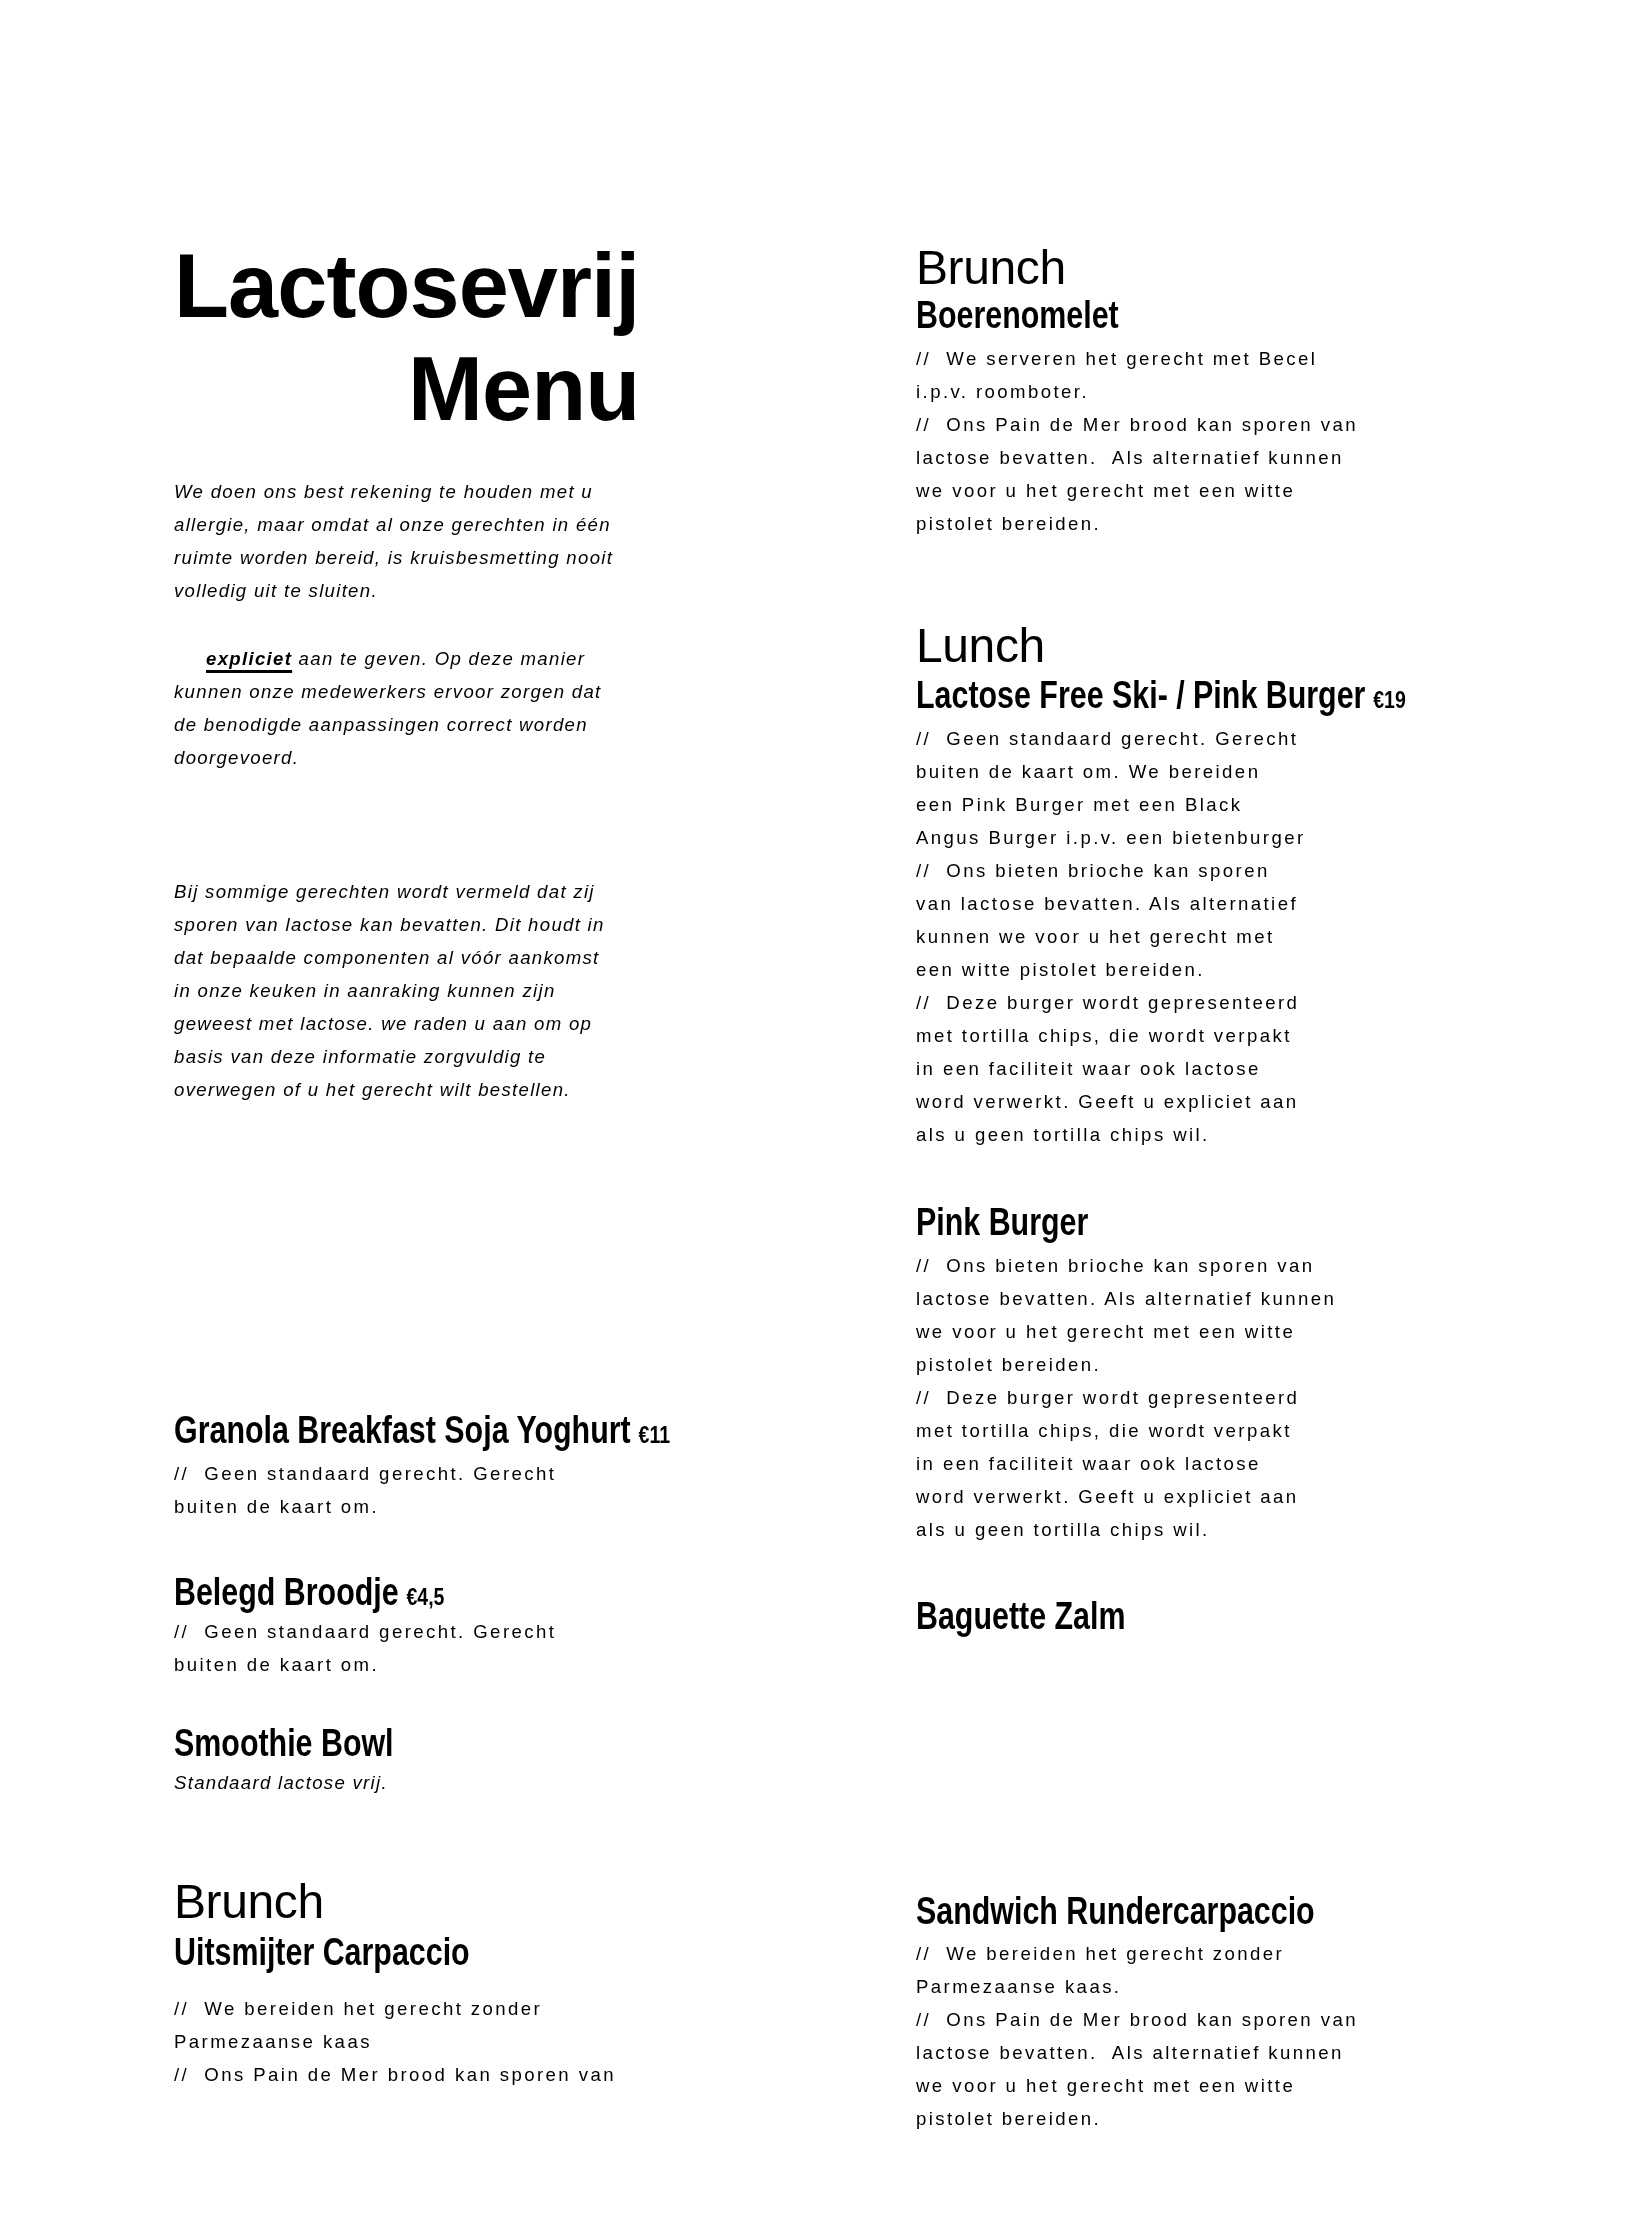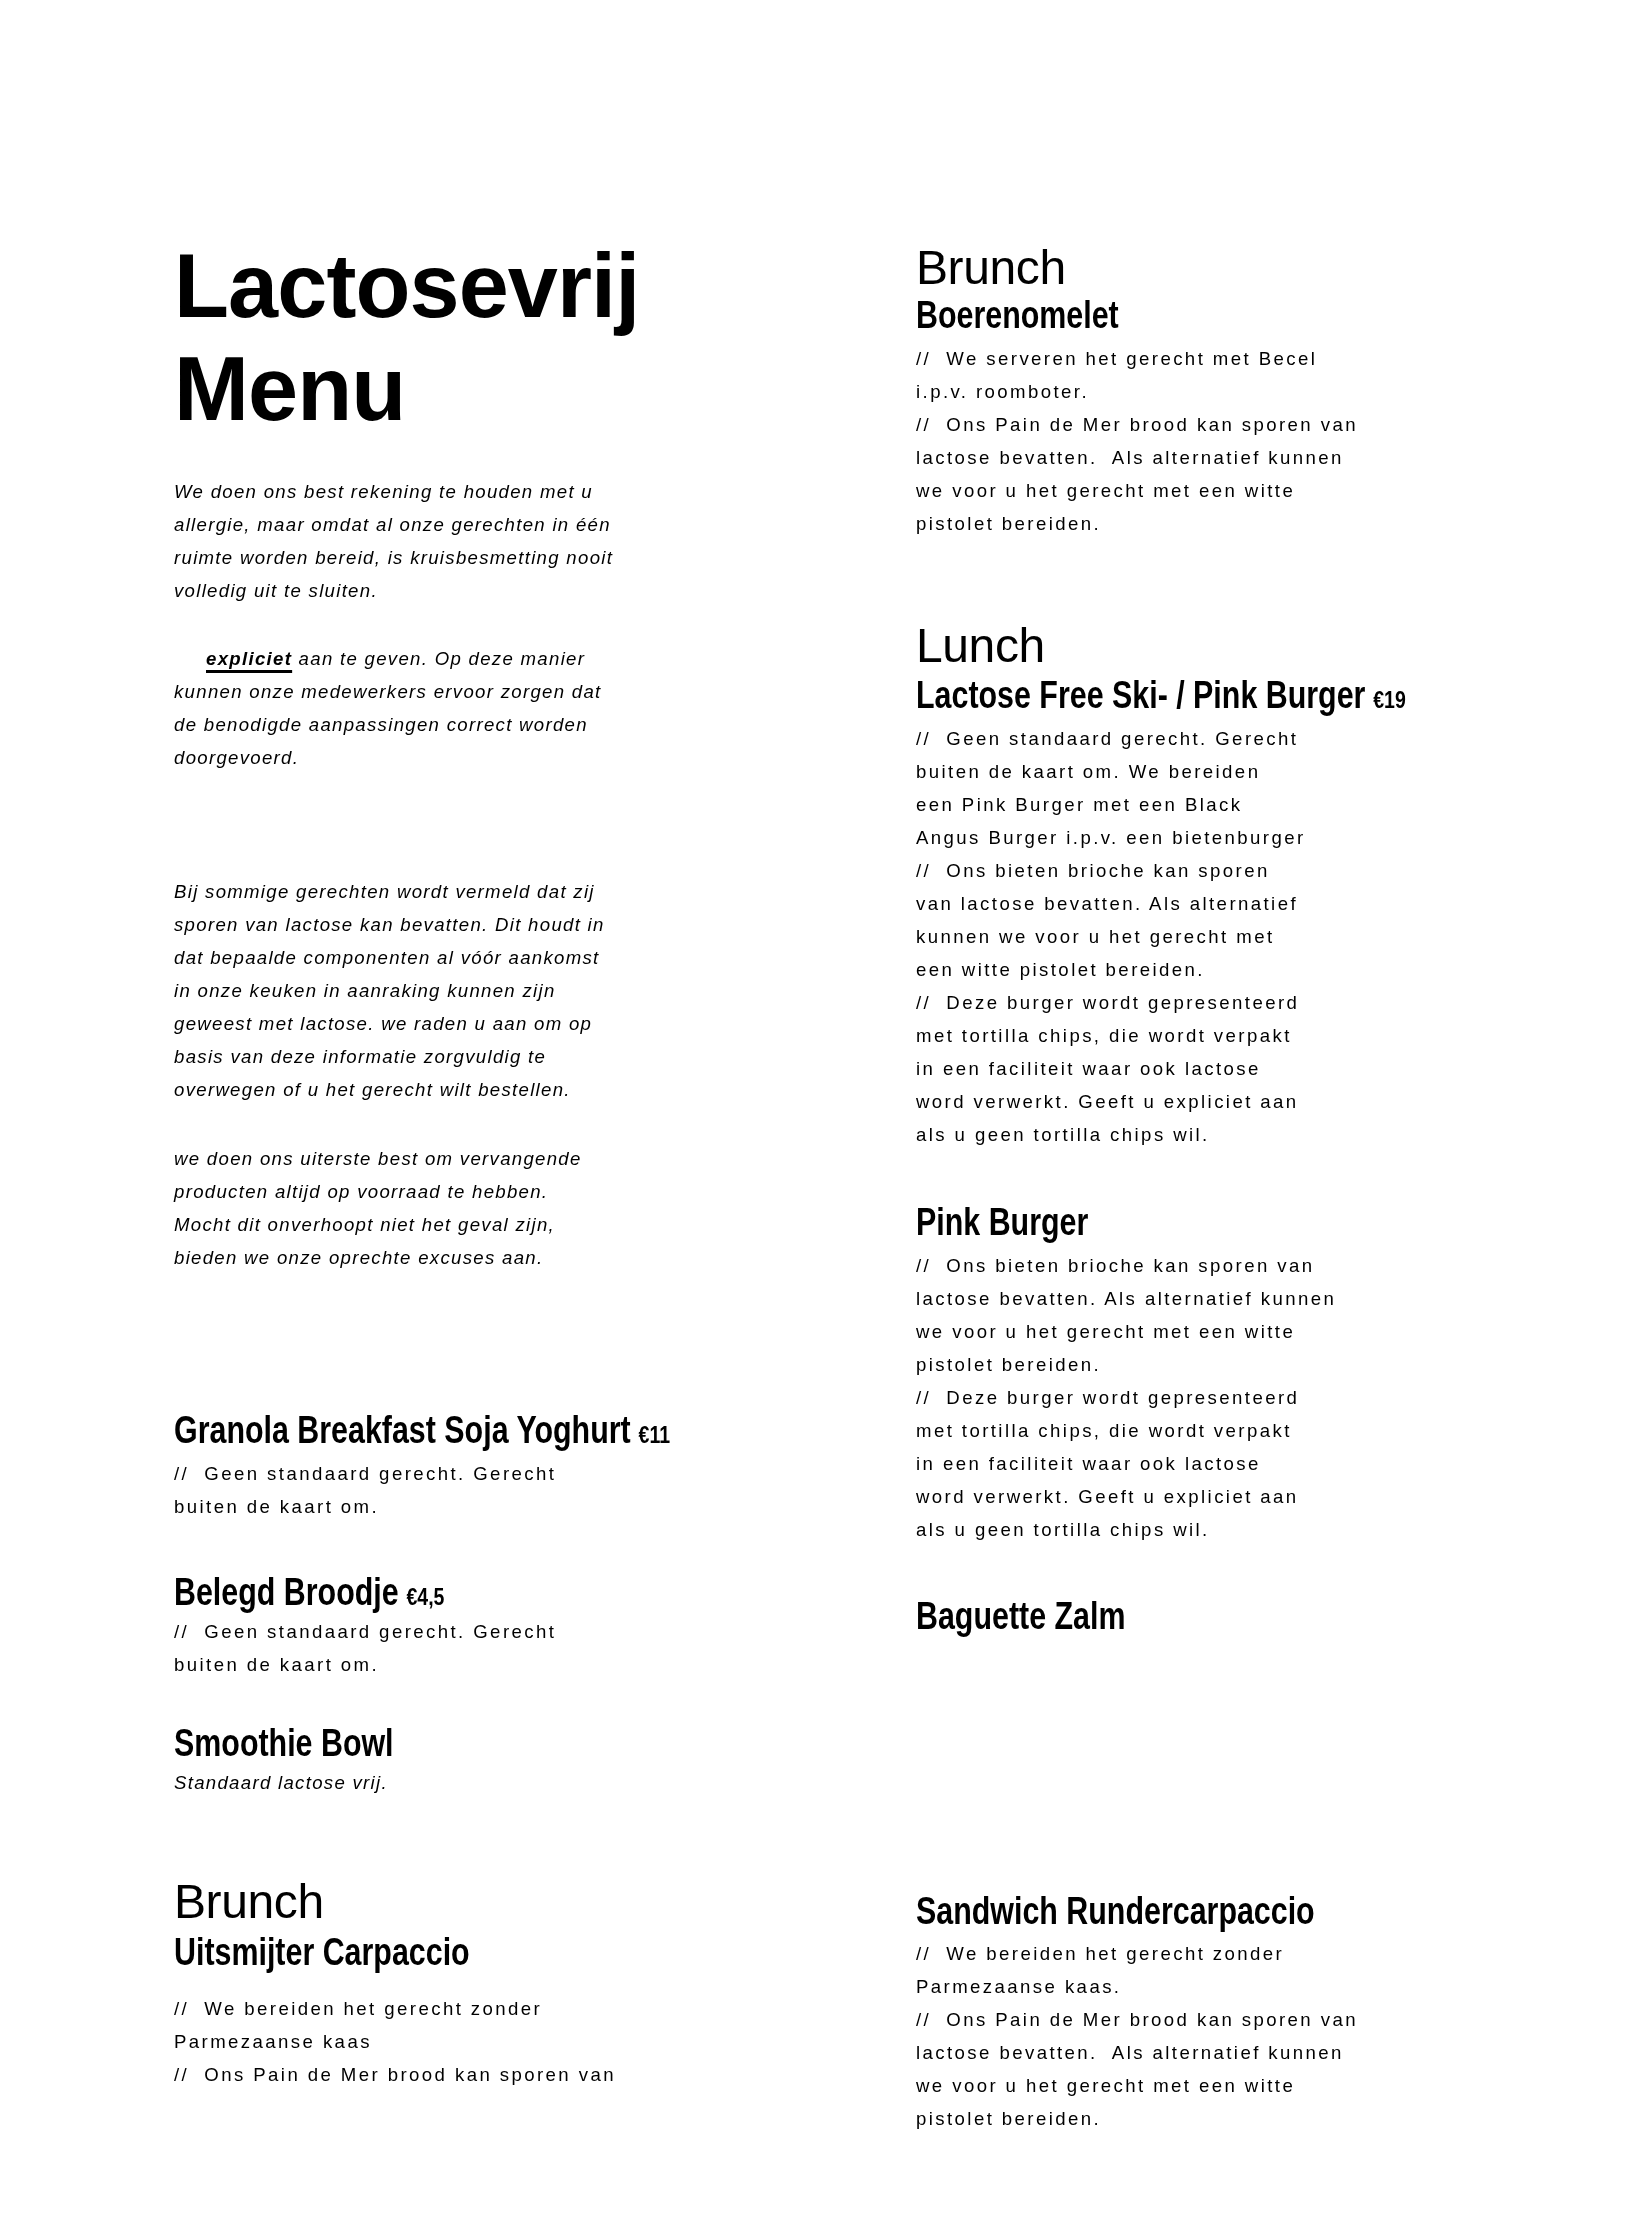--- a/index.html
+++ b/index.html
@@ -26,20 +26,21 @@
   .col-right { left: 916px; width: 692px; height: 2332px; }
   .blk { position: absolute; left: 0; white-space: pre-wrap; }
 
   
   .title {
     font-size: 90px;
     line-height: 103px;
     font-weight: 700;
     letter-spacing: -0.9px;
     white-space: pre-line;
+    text-align: right;
   }
   
   .h1 {
     font-size: 48px;
     line-height: 62px;
     font-weight: 400;
     letter-spacing: -0.4px;
     white-space: nowrap;
   }
   
@@ -103,24 +104,20 @@
 doorgevoerd.</span></div>
 
     <div class="blk intro" style="top:875px">Bij sommige gerechten wordt vermeld dat zij
 sporen van lactose kan bevatten. Dit houdt in
 dat bepaalde componenten al vóór aankomst
 in onze keuken in aanraking kunnen zijn
 geweest met lactose. we raden u aan om op
 basis van deze informatie zorgvuldig te
 overwegen of u het gerecht wilt bestellen.</div>
 
-    <div class="blk intro" style="top:1142px">we doen ons uiterste best om vervangende
-producten altijd op voorraad te hebben.
-Mocht dit onverhoopt niet het geval zijn,
-bieden we onze oprechte excuses aan.</div>
 
 
     <div class="blk h2" style="top:1408px"><span>Granola Breakfast Soja Yoghurt</span><span class="price">€11</span></div>
     <div class="blk body" style="top:1457px">//  Geen standaard gerecht. Gerecht
 buiten de kaart om.</div>
 
     <div class="blk h2" style="top:1570px"><span>Belegd Broodje</span><span class="price">€4,5</span></div>
     <div class="blk body" style="top:1615px">//  Geen standaard gerecht. Gerecht
 buiten de kaart om.</div>
 

